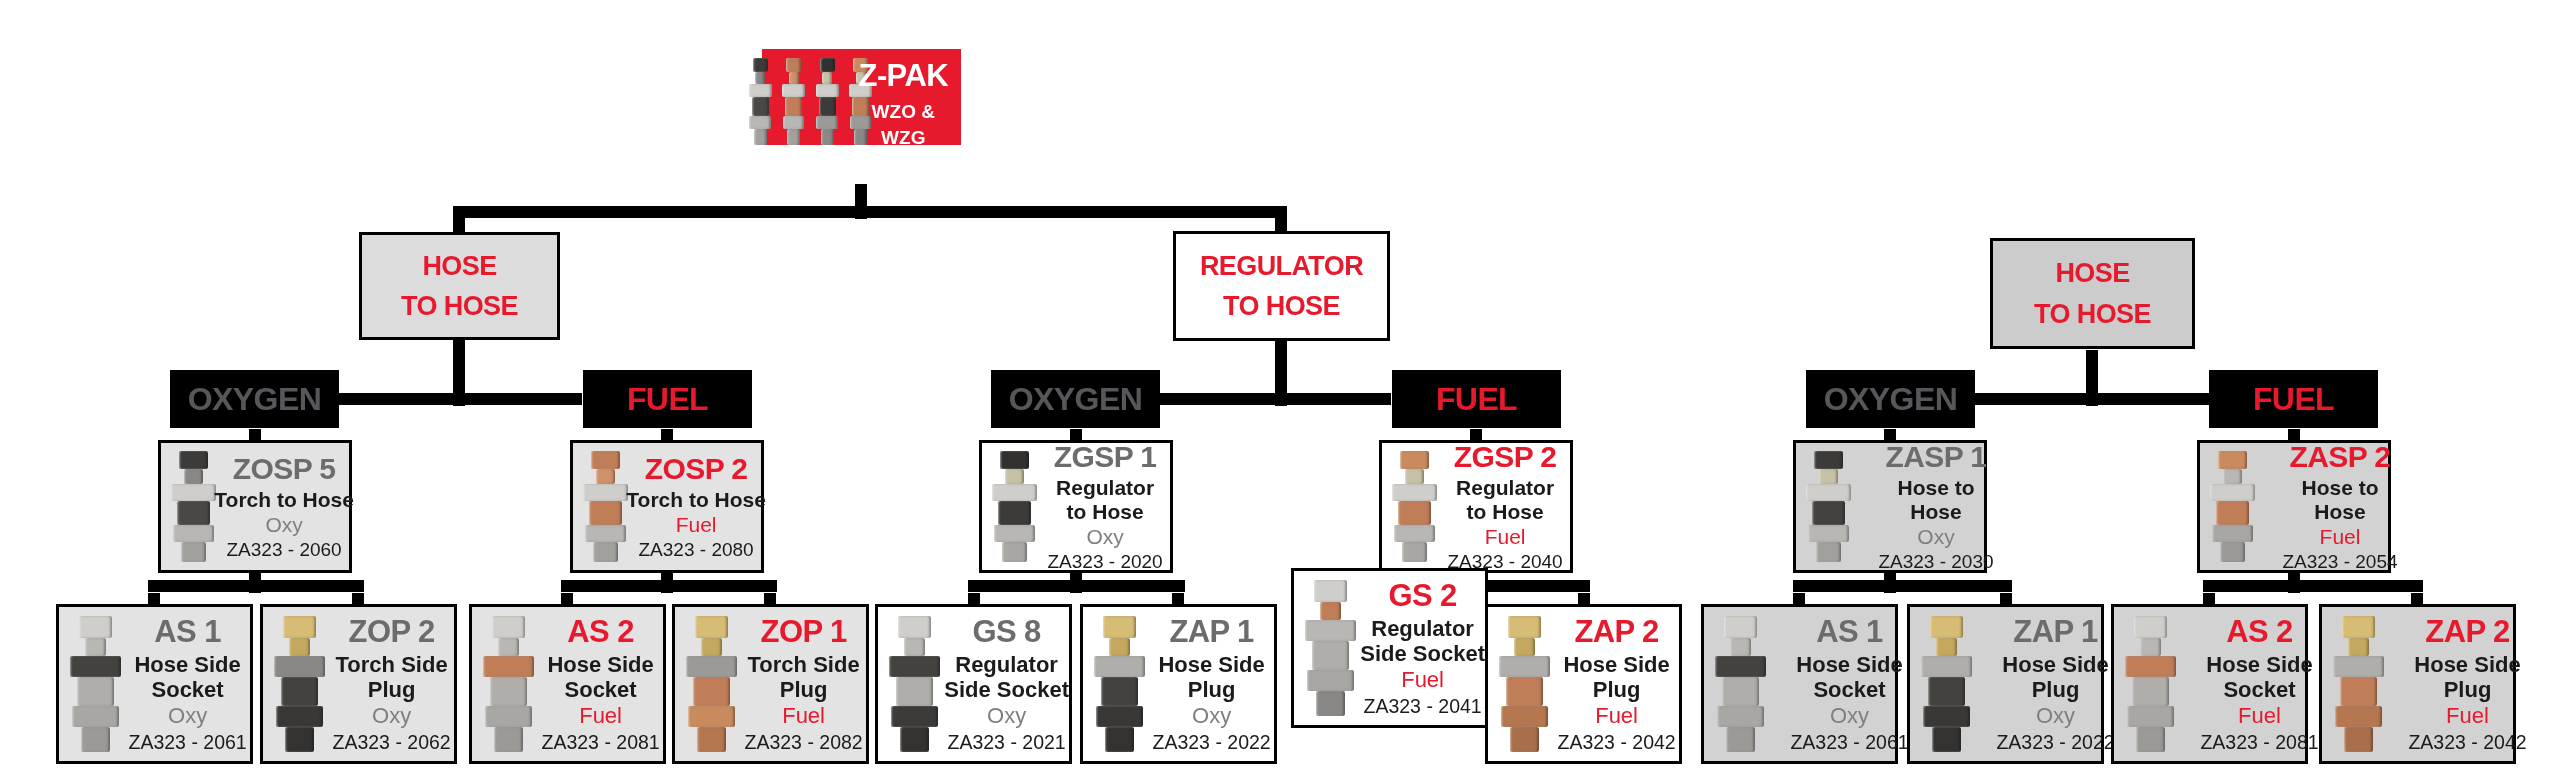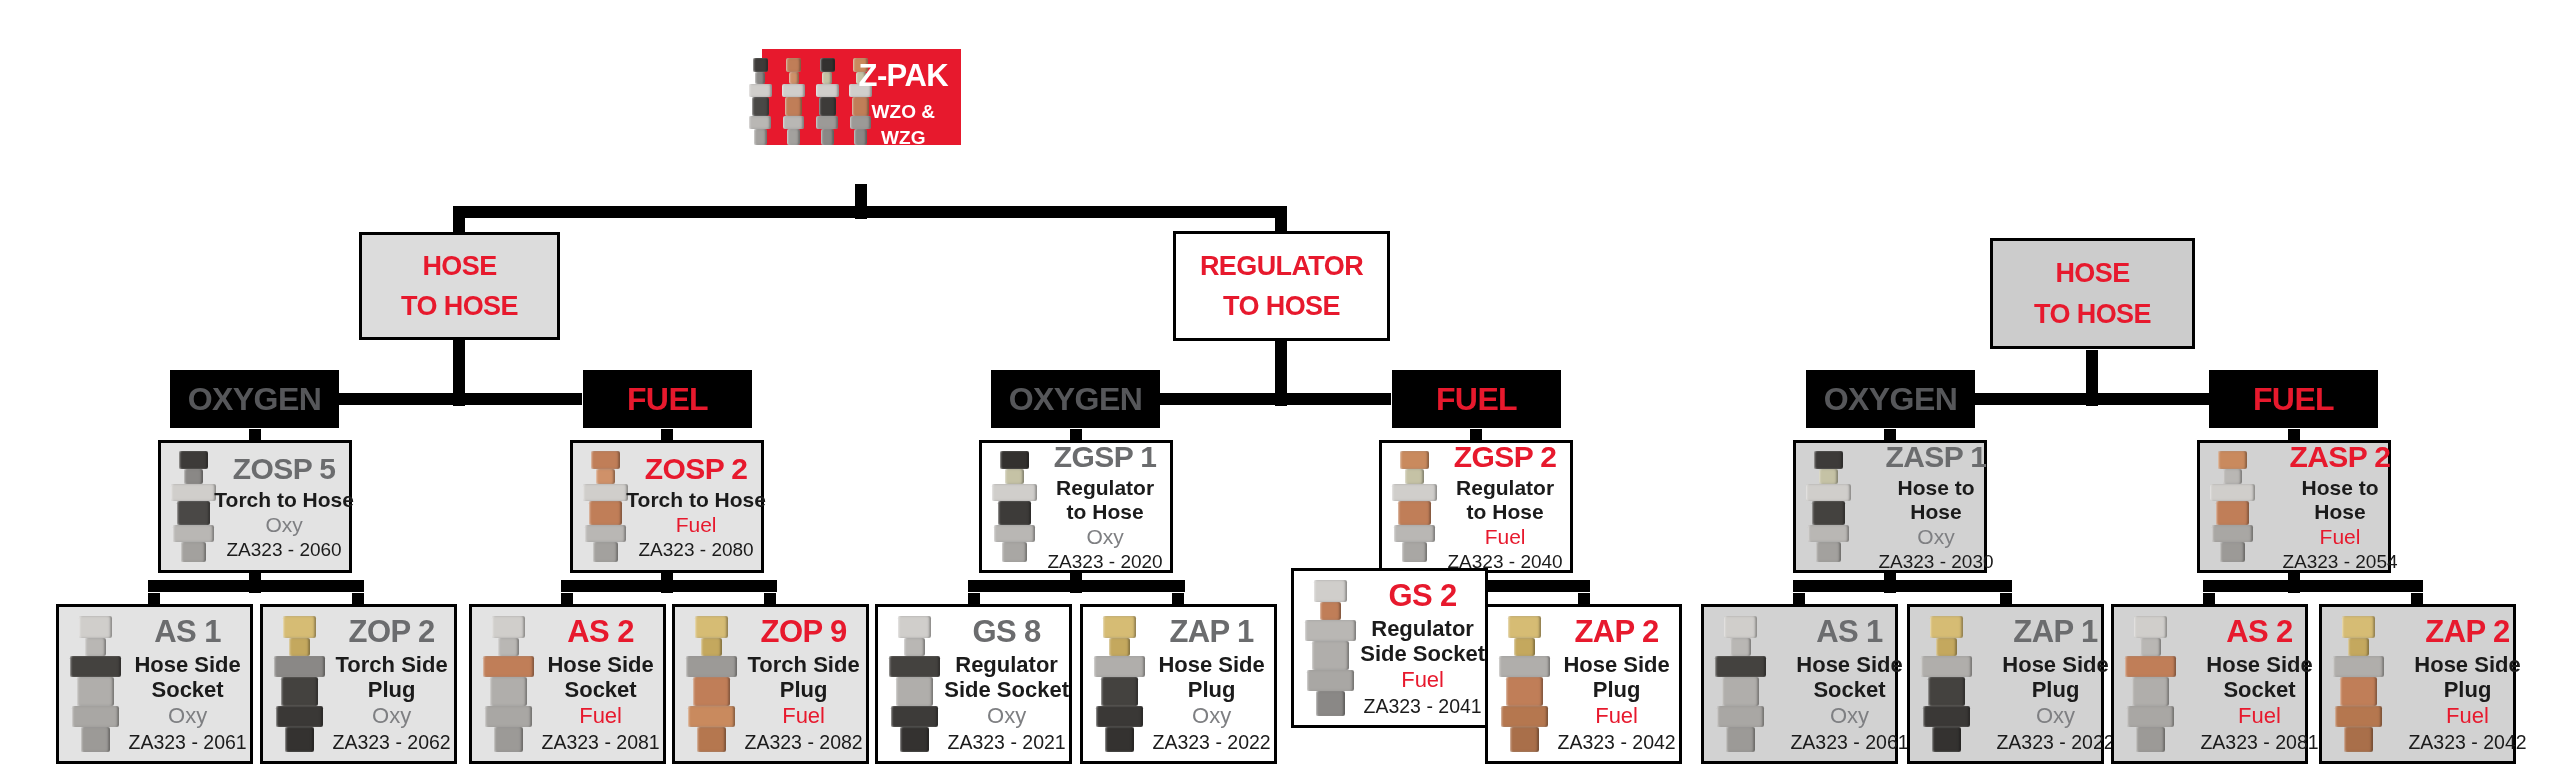--- a/index.html
+++ b/index.html
@@ -343,21 +343,21 @@
 <div class="pbox sm bg-l tone-fuel" style="left:672px;top:604px;width:197px;height:160px">
   <div class="pimg pimg-c">
       <div class="seg" style="width: 52%; height: 16%; background: rgb(214, 188, 116);"></div>
       <div class="seg" style="width: 34%; height: 13%; background: rgb(196, 168, 94);"></div>
       <div class="seg" style="width: 80%; height: 15%; background: rgb(156, 154, 151);"></div>
       <div class="seg" style="width: 58%; height: 21%; background: rgb(192, 126, 88);"></div>
       <div class="seg" style="width: 74%; height: 15%; background: rgb(201, 138, 94);"></div>
       <div class="seg" style="width: 44%; height: 18%; background: rgb(181, 119, 79);"></div>
     </div>
   <div class="ptxt">
-    <div class="code">ZOP 9</div>
+    <div class="code">ZOP 1</div>
     <div class="desc">
       <span class="dline">Torch Side</span>
         <span class="dline">Plug</span>
     </div>
     <div class="gas">Fuel</div>
     <div class="part">ZA323 - 2082</div>
   </div>
 </div>
 <div class="pbox sm bg-m tone-oxy" style="left:875px;top:604px;width:197px;height:160px">
   <div class="pimg pimg-c">

